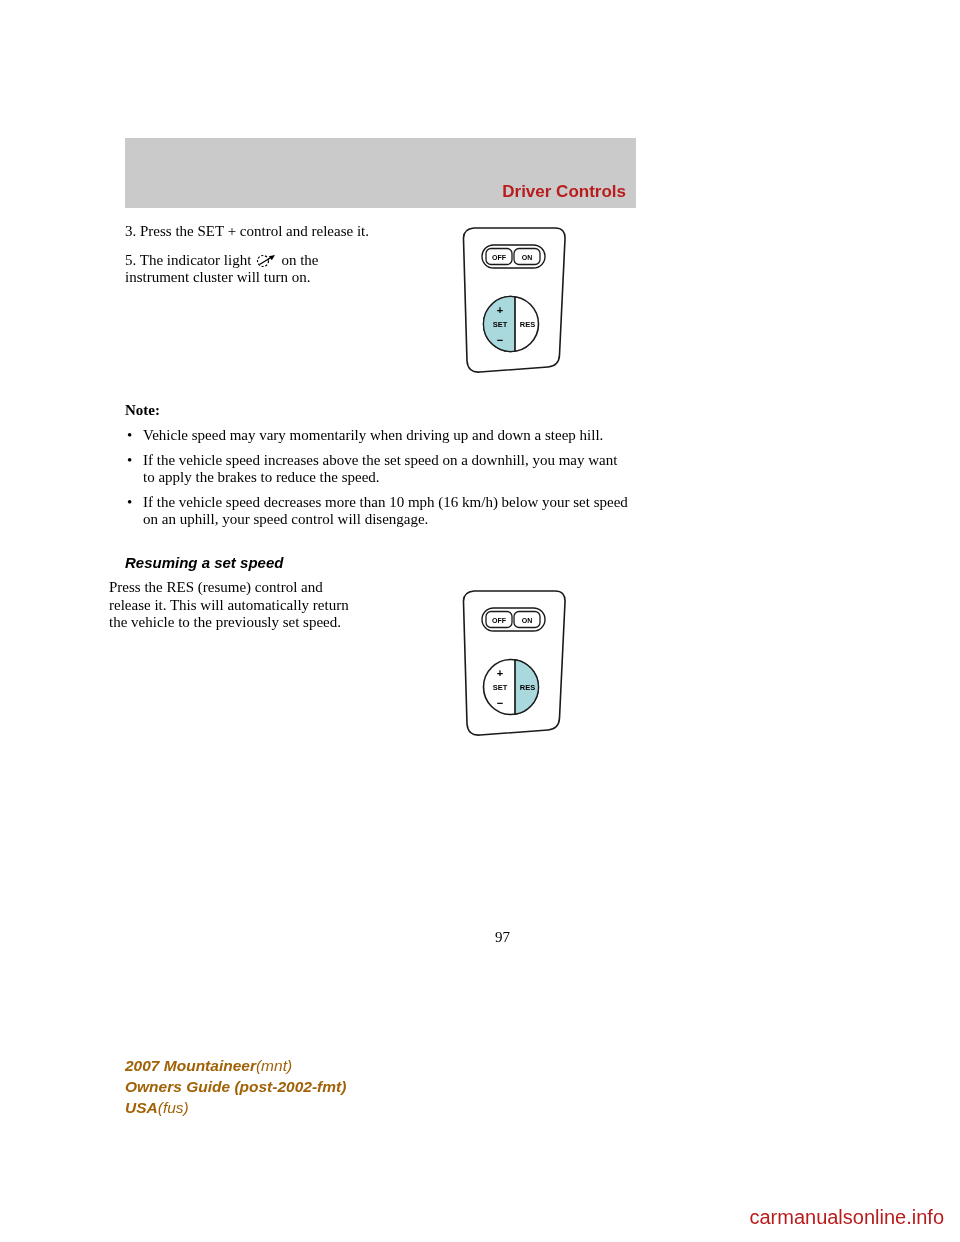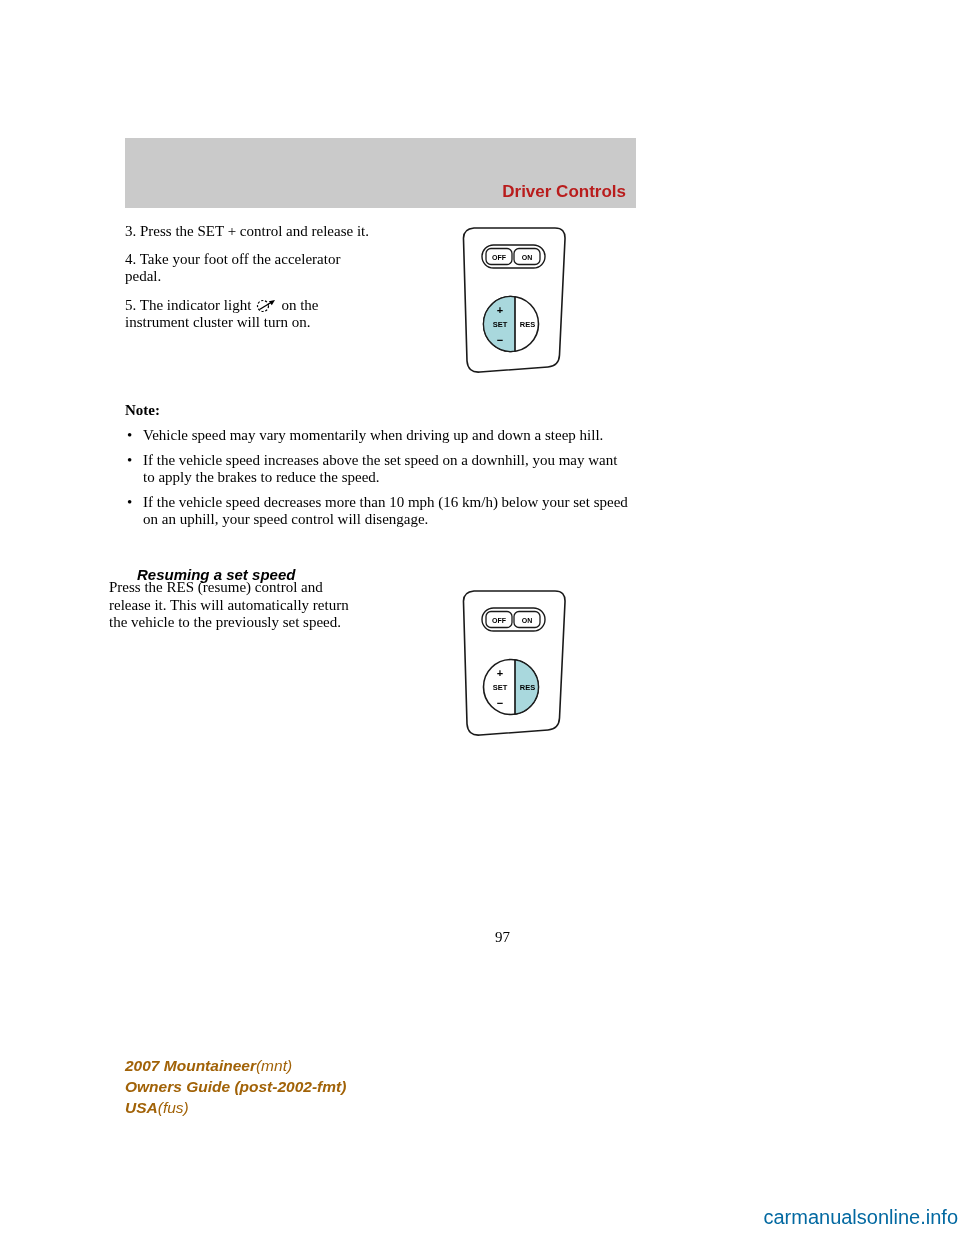--- a/index.html
+++ b/index.html
@@ -27,47 +27,46 @@
   .btn-label{font-size:7px;font-weight:bold;}
   .dial-label{font-size:7.5px;font-weight:bold;}
   .pm-label{font-size:11px;font-weight:bold;}
   
   .note-label{position:absolute;left:125px;top:402px;font-size:15px;font-weight:bold;margin:0;}
   .bullets{position:absolute;left:125px;top:427px;width:505px;margin:0;padding:0;list-style:none;
     font-size:15px;line-height:17.5px;}
   .bullets li{position:relative;padding-left:18px;margin:0 0 7px 0;}
   .bullets li::before{content:"\2022";position:absolute;left:2px;top:0;}
   
-  .resume-heading{position:absolute;left:125px;top:554px;margin:12px;
+  .resume-heading{position:absolute;left:125px;top:554px;margin:0;
     font-family:"Liberation Sans",sans-serif;font-style:italic;font-weight:bold;font-size:15px;}
   .resume-body{position:absolute;left:109px;top:579px;width:252px;margin:0;
     font-size:15px;line-height:17.5px;}
   
   .page-number{position:absolute;left:495px;top:929px;width:140px;font-size:15px;}
   
   .footer{position:absolute;left:125px;top:1055px;
     font-family:"Liberation Sans",sans-serif;font-style:italic;font-size:15.5px;
     color:#a16207;line-height:21px;}
   .footer .b{font-weight:bold;}
   
-  .watermark{position:absolute;right:2px;top:1206px;
-    font-family:"Liberation Sans",sans-serif;font-size:20px;color:#0369a1;}
+  .watermark{position:absolute;right:16px;top:1206px;
+    font-family:"Liberation Sans",sans-serif;font-size:20px;color:#b91c1c;}
 </style>
 </head>
 <body>
 
 <div class="page">
 
   <div class="header-bar">
     <div class="header-title">Driver Controls</div>
   </div>
 
   <div class="steps">
     <p>3. Press the SET + control and release it.</p>
-    <p>4. Take your foot off the accelerator pedal.</p>
     <p><span>5. The indicator light</span><svg class="cruise-icon" width="23" height="17" viewBox="0 0 23 17">
           <circle cx="9" cy="10" r="5.5" fill="none" stroke="#000" stroke-width="1.2" stroke-dasharray="2.2,1.7"></circle>
           <line x1="5.5" y1="13.5" x2="17" y2="6.5" stroke="#000" stroke-width="1.3"></line>
           <polygon points="21,4 14.8,5.3 17.8,9.3" fill="#000"></polygon>
         </svg><span>on the instrument cluster will turn on.</span></p>
   </div>
 
   <figure class="figure figure-1">
     <svg width="124" height="164" viewBox="0 0 124 164">
       <path class="panel-stroke" stroke-width="1.6" d="M 22,7 Q 11,8 11.5,18 L 15,140 Q 16,152 28,151 L 96,146 Q 107,145 107.5,134 L 113,18 Q 113.5,7 103,7 Z"></path>

